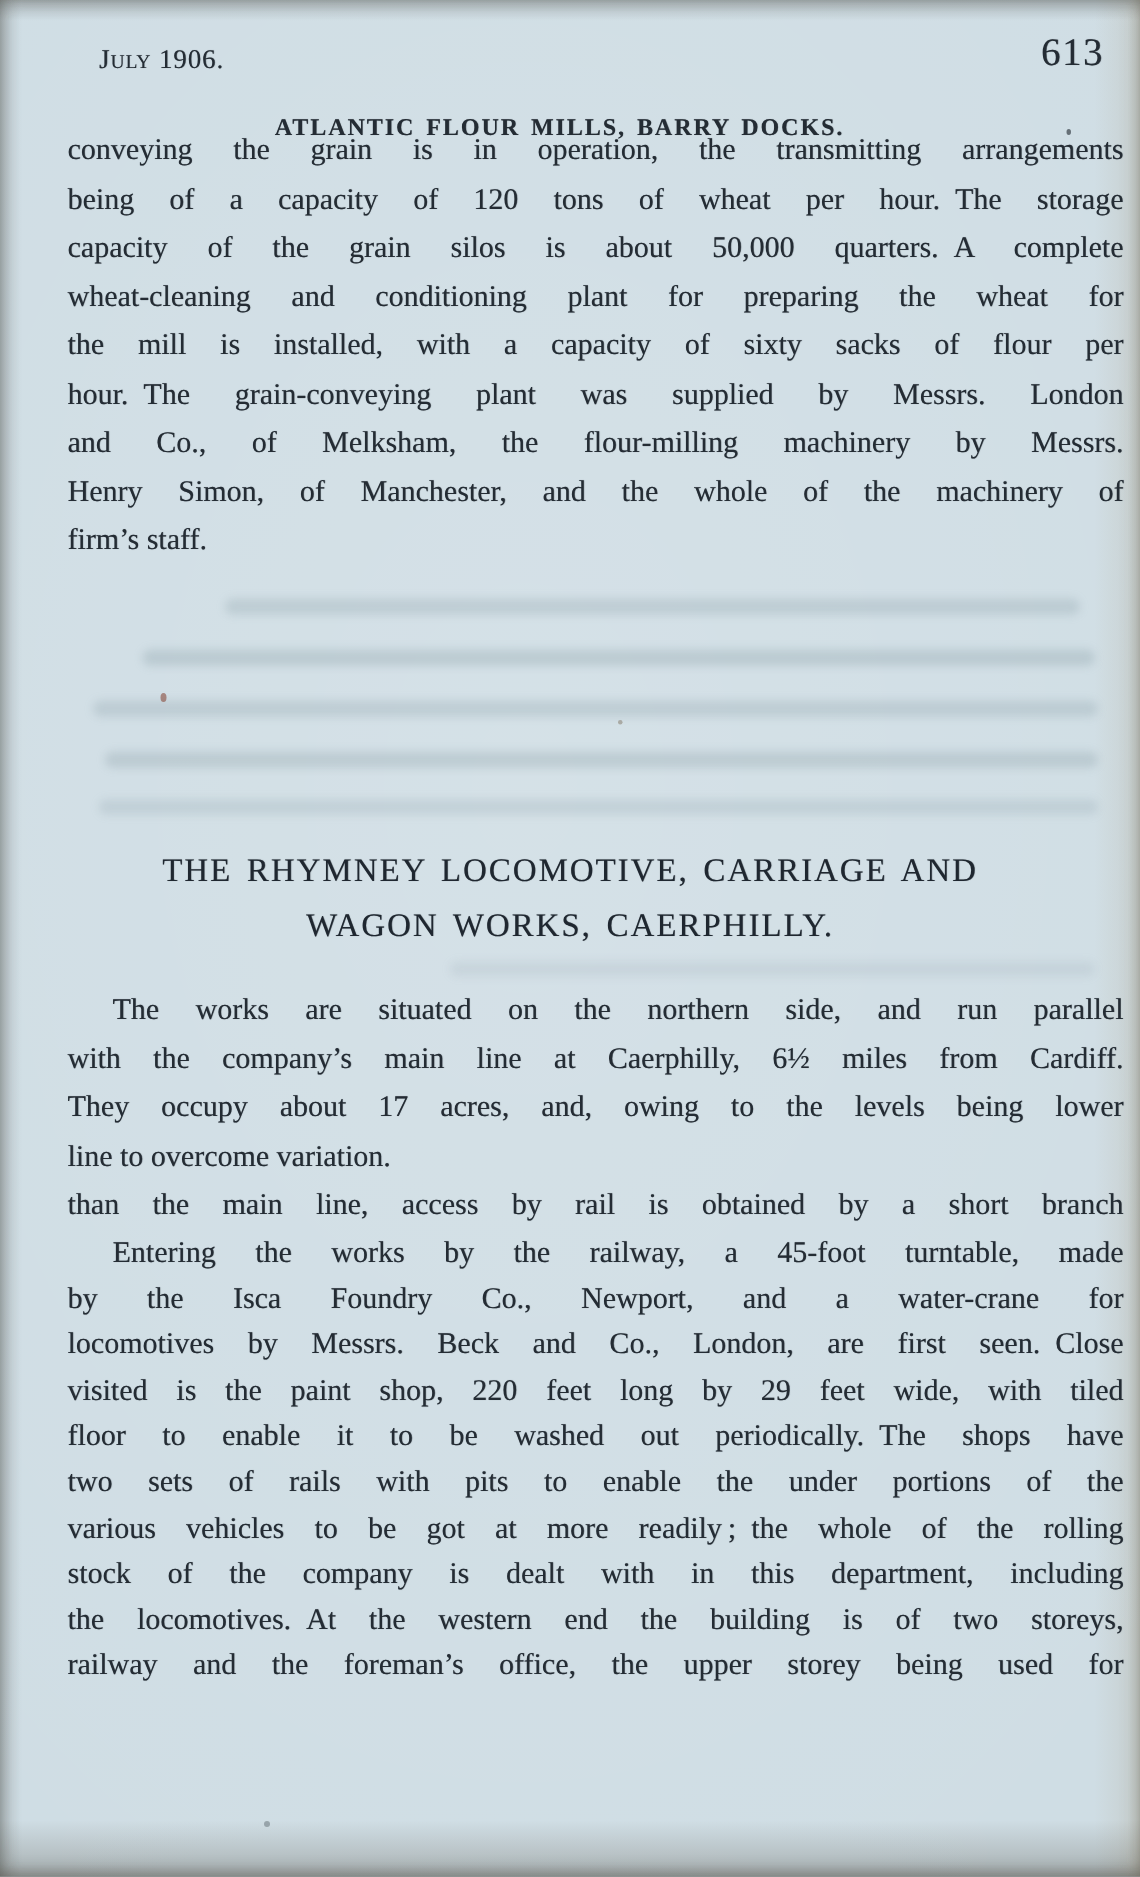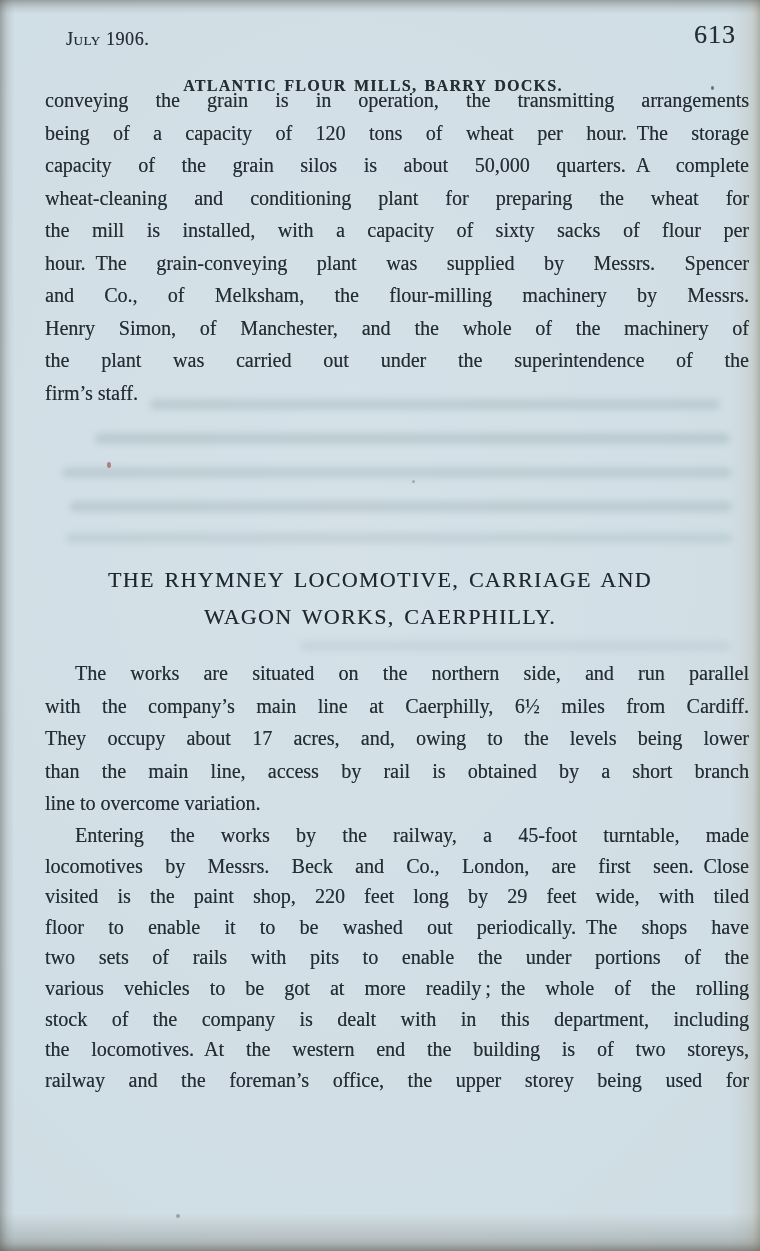--- a/index.html
+++ b/index.html
@@ -79,24 +79,23 @@
     <div class="page-number">613</div>
   </div>
 
   <div class="body-text article-opening ink">
       <div class="para">
         <div class="line first">conveying the grain is in operation, the transmitting arrangements</div>
         <div class="line">being of a capacity of 120 tons of wheat per hour. The storage</div>
         <div class="line">capacity of the grain silos is about 50,000 quarters. A complete</div>
         <div class="line">wheat-cleaning and conditioning plant for preparing the wheat for</div>
         <div class="line">the mill is installed, with a capacity of sixty sacks of flour per</div>
-        <div class="line">hour. The grain-conveying plant was supplied by Messrs. Spencer</div>
+        <div class="line">hour. The grain-conveying plant was supplied by Messrs. London</div>
         <div class="line">and Co., of Melksham, the flour-milling machinery by Messrs.</div>
         <div class="line">Henry Simon, of Manchester, and the whole of the machinery of</div>
-        <div class="line">the plant was carried out under the superintendence of the</div>
         <div class="line last">firm’s staff.</div>
       </div>
     </div>
 
   <div class="ghost g1"></div>
   <div class="ghost g2"></div>
   <div class="ghost g3"></div>
   <div class="ghost g4"></div>
   <div class="ghost g5"></div>
   <div class="ghost g6"></div>
@@ -104,28 +103,29 @@
   <div class="section-heading ink">
     <div>THE RHYMNEY LOCOMOTIVE, CARRIAGE AND</div>
     <div>WAGON WORKS, CAERPHILLY.</div>
   </div>
 
   <div class="body-text works-para ink">
       <div class="para indent">
         <div class="line first">The works are situated on the northern side, and run parallel</div>
         <div class="line">with the company’s main line at Caerphilly, 6½ miles from Cardiff.</div>
         <div class="line">They occupy about 17 acres, and, owing to the levels being lower</div>
+        <div class="line last">line to overcome variation.</div>
         <div class="line">than the main line, access by rail is obtained by a short branch</div>
-        <div class="line last">line to overcome variation.</div>
       </div>
     </div>
 
   <div class="body-text tour-para ink">
       <div class="para indent">
         <div class="line first">Entering the works by the railway, a 45-foot turntable, made</div>
+        <div class="line">by the Isca Foundry Co., Newport, and a water-crane for</div>
         <div class="line">locomotives by Messrs. Beck and Co., London, are first seen. Close</div>
         <div class="line">visited is the paint shop, 220 feet long by 29 feet wide, with tiled</div>
         <div class="line">floor to enable it to be washed out periodically. The shops have</div>
         <div class="line">two sets of rails with pits to enable the under portions of the</div>
         <div class="line">various vehicles to be got at more readily ; the whole of the rolling</div>
         <div class="line">stock of the company is dealt with in this department, including</div>
         <div class="line">the locomotives. At the western end the building is of two storeys,</div>
         <div class="line">railway and the foreman’s office, the upper storey being used for</div>
       </div>
     </div>

